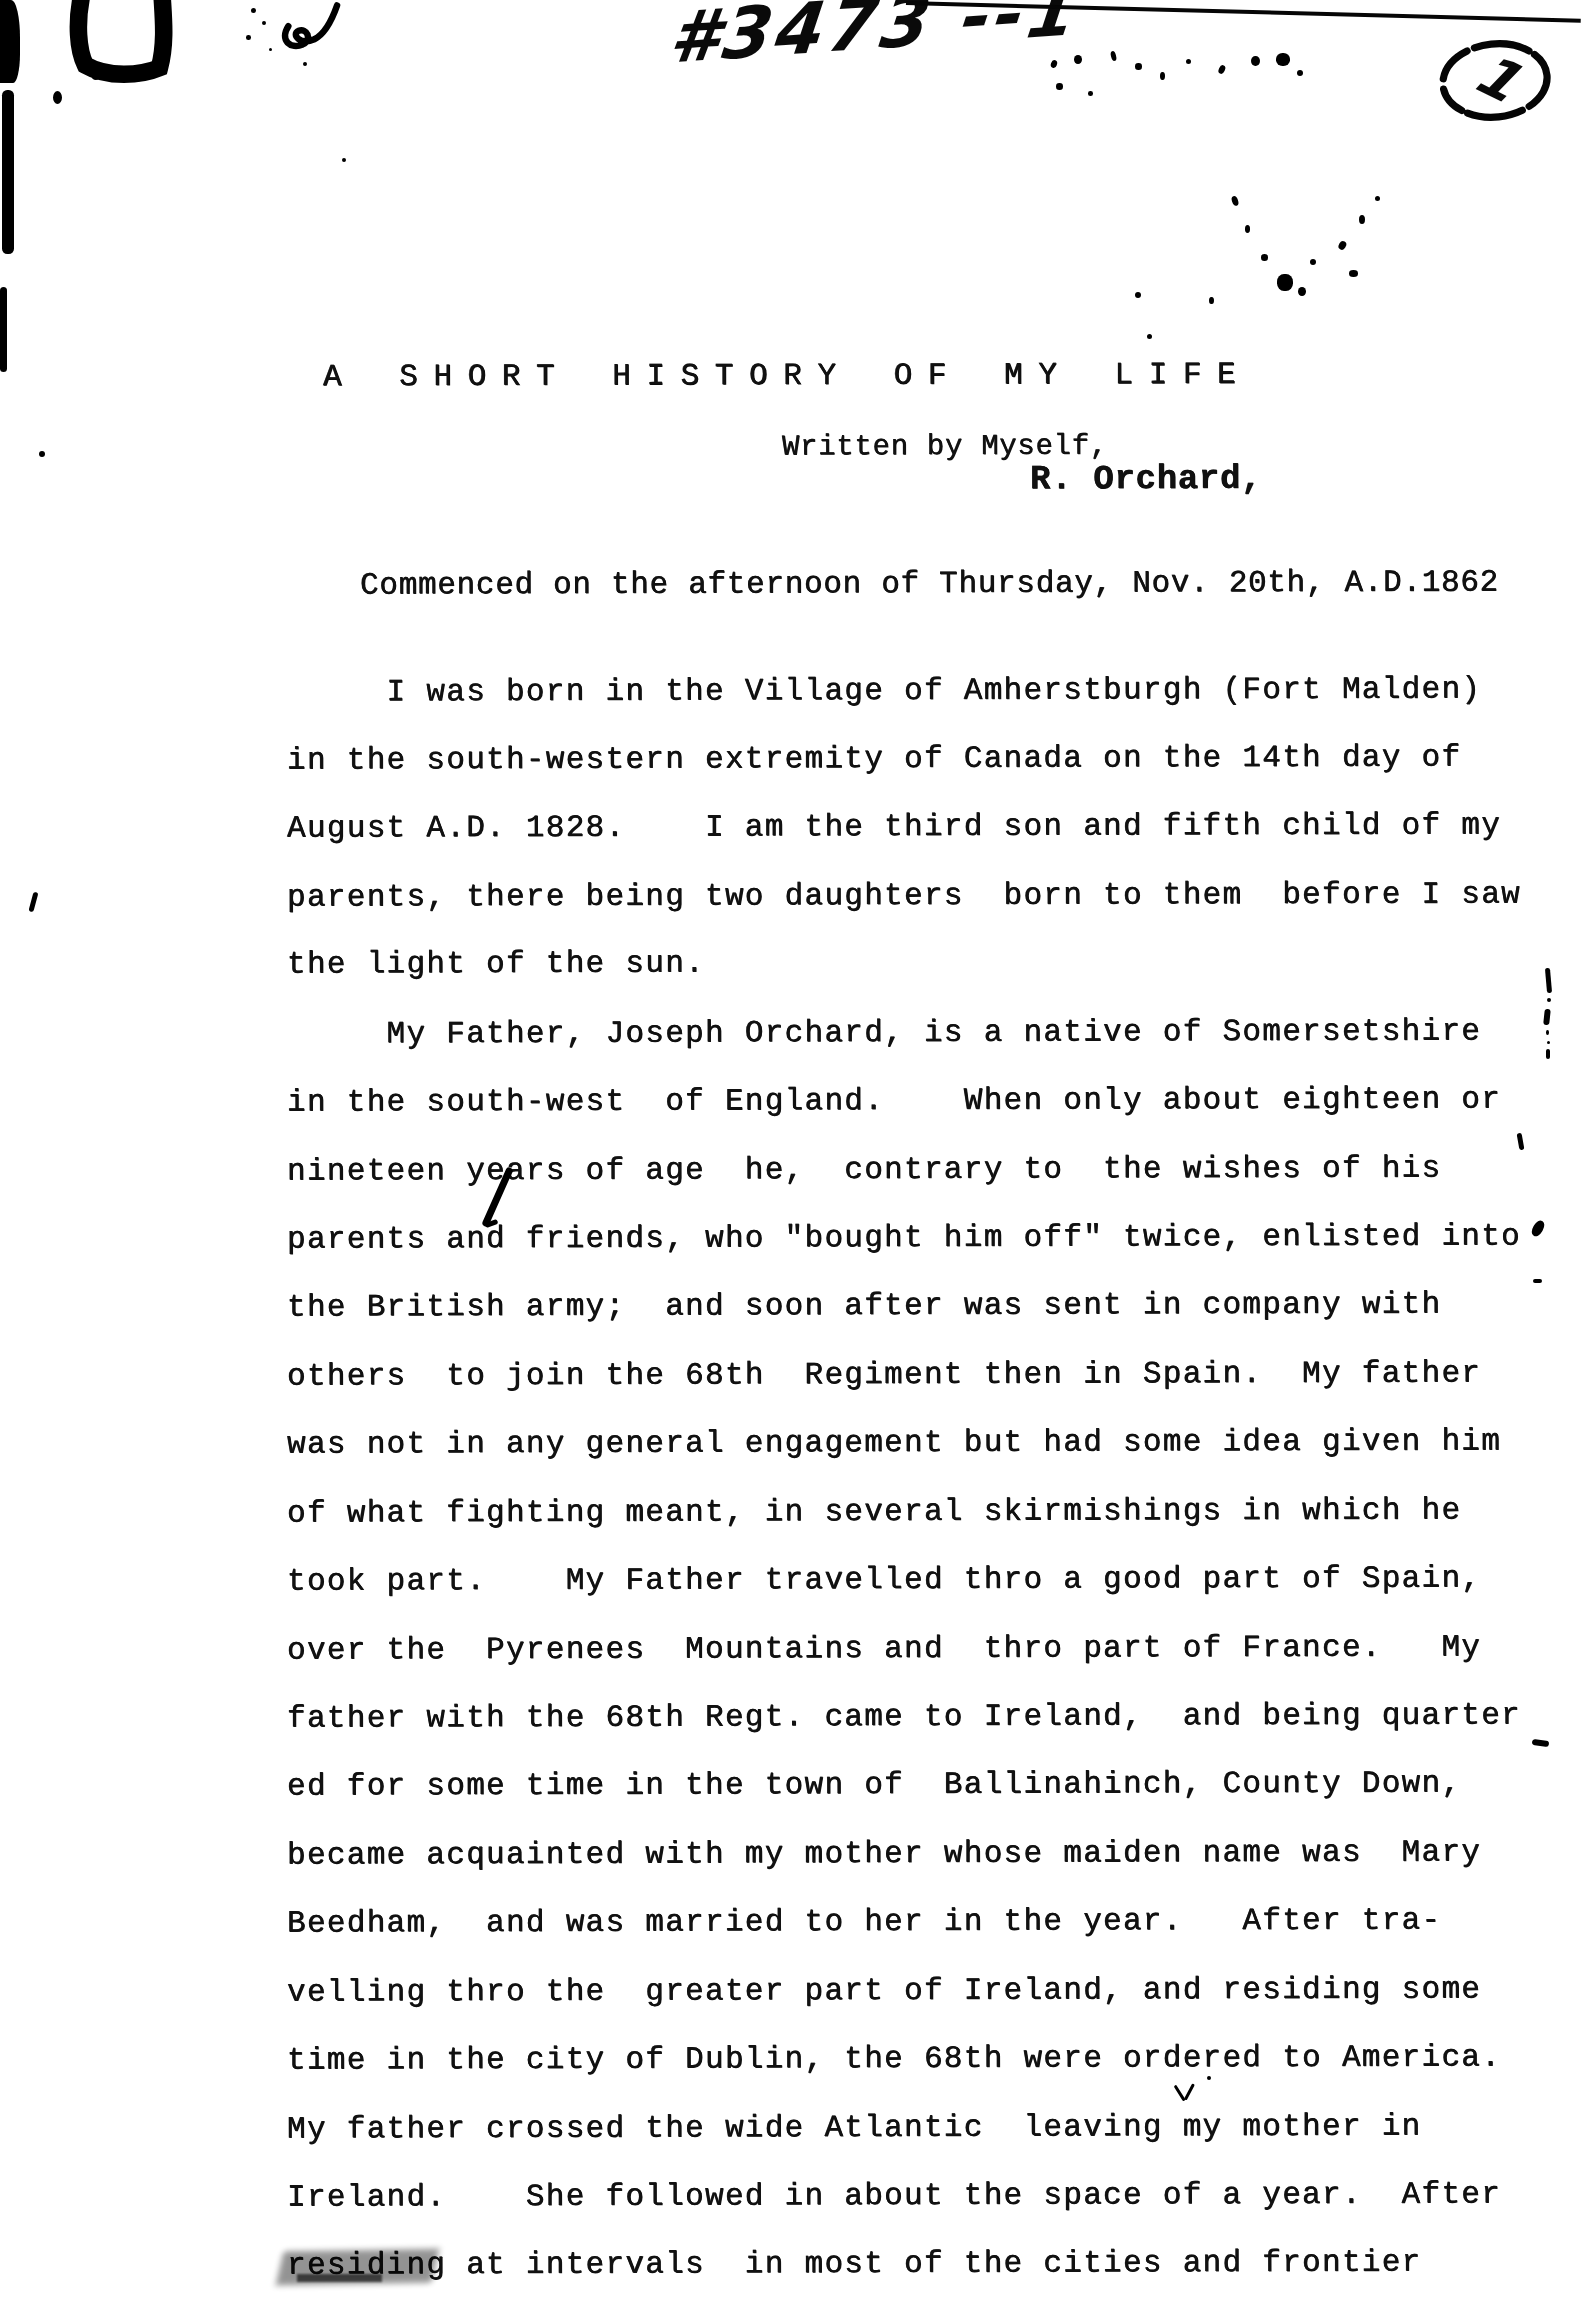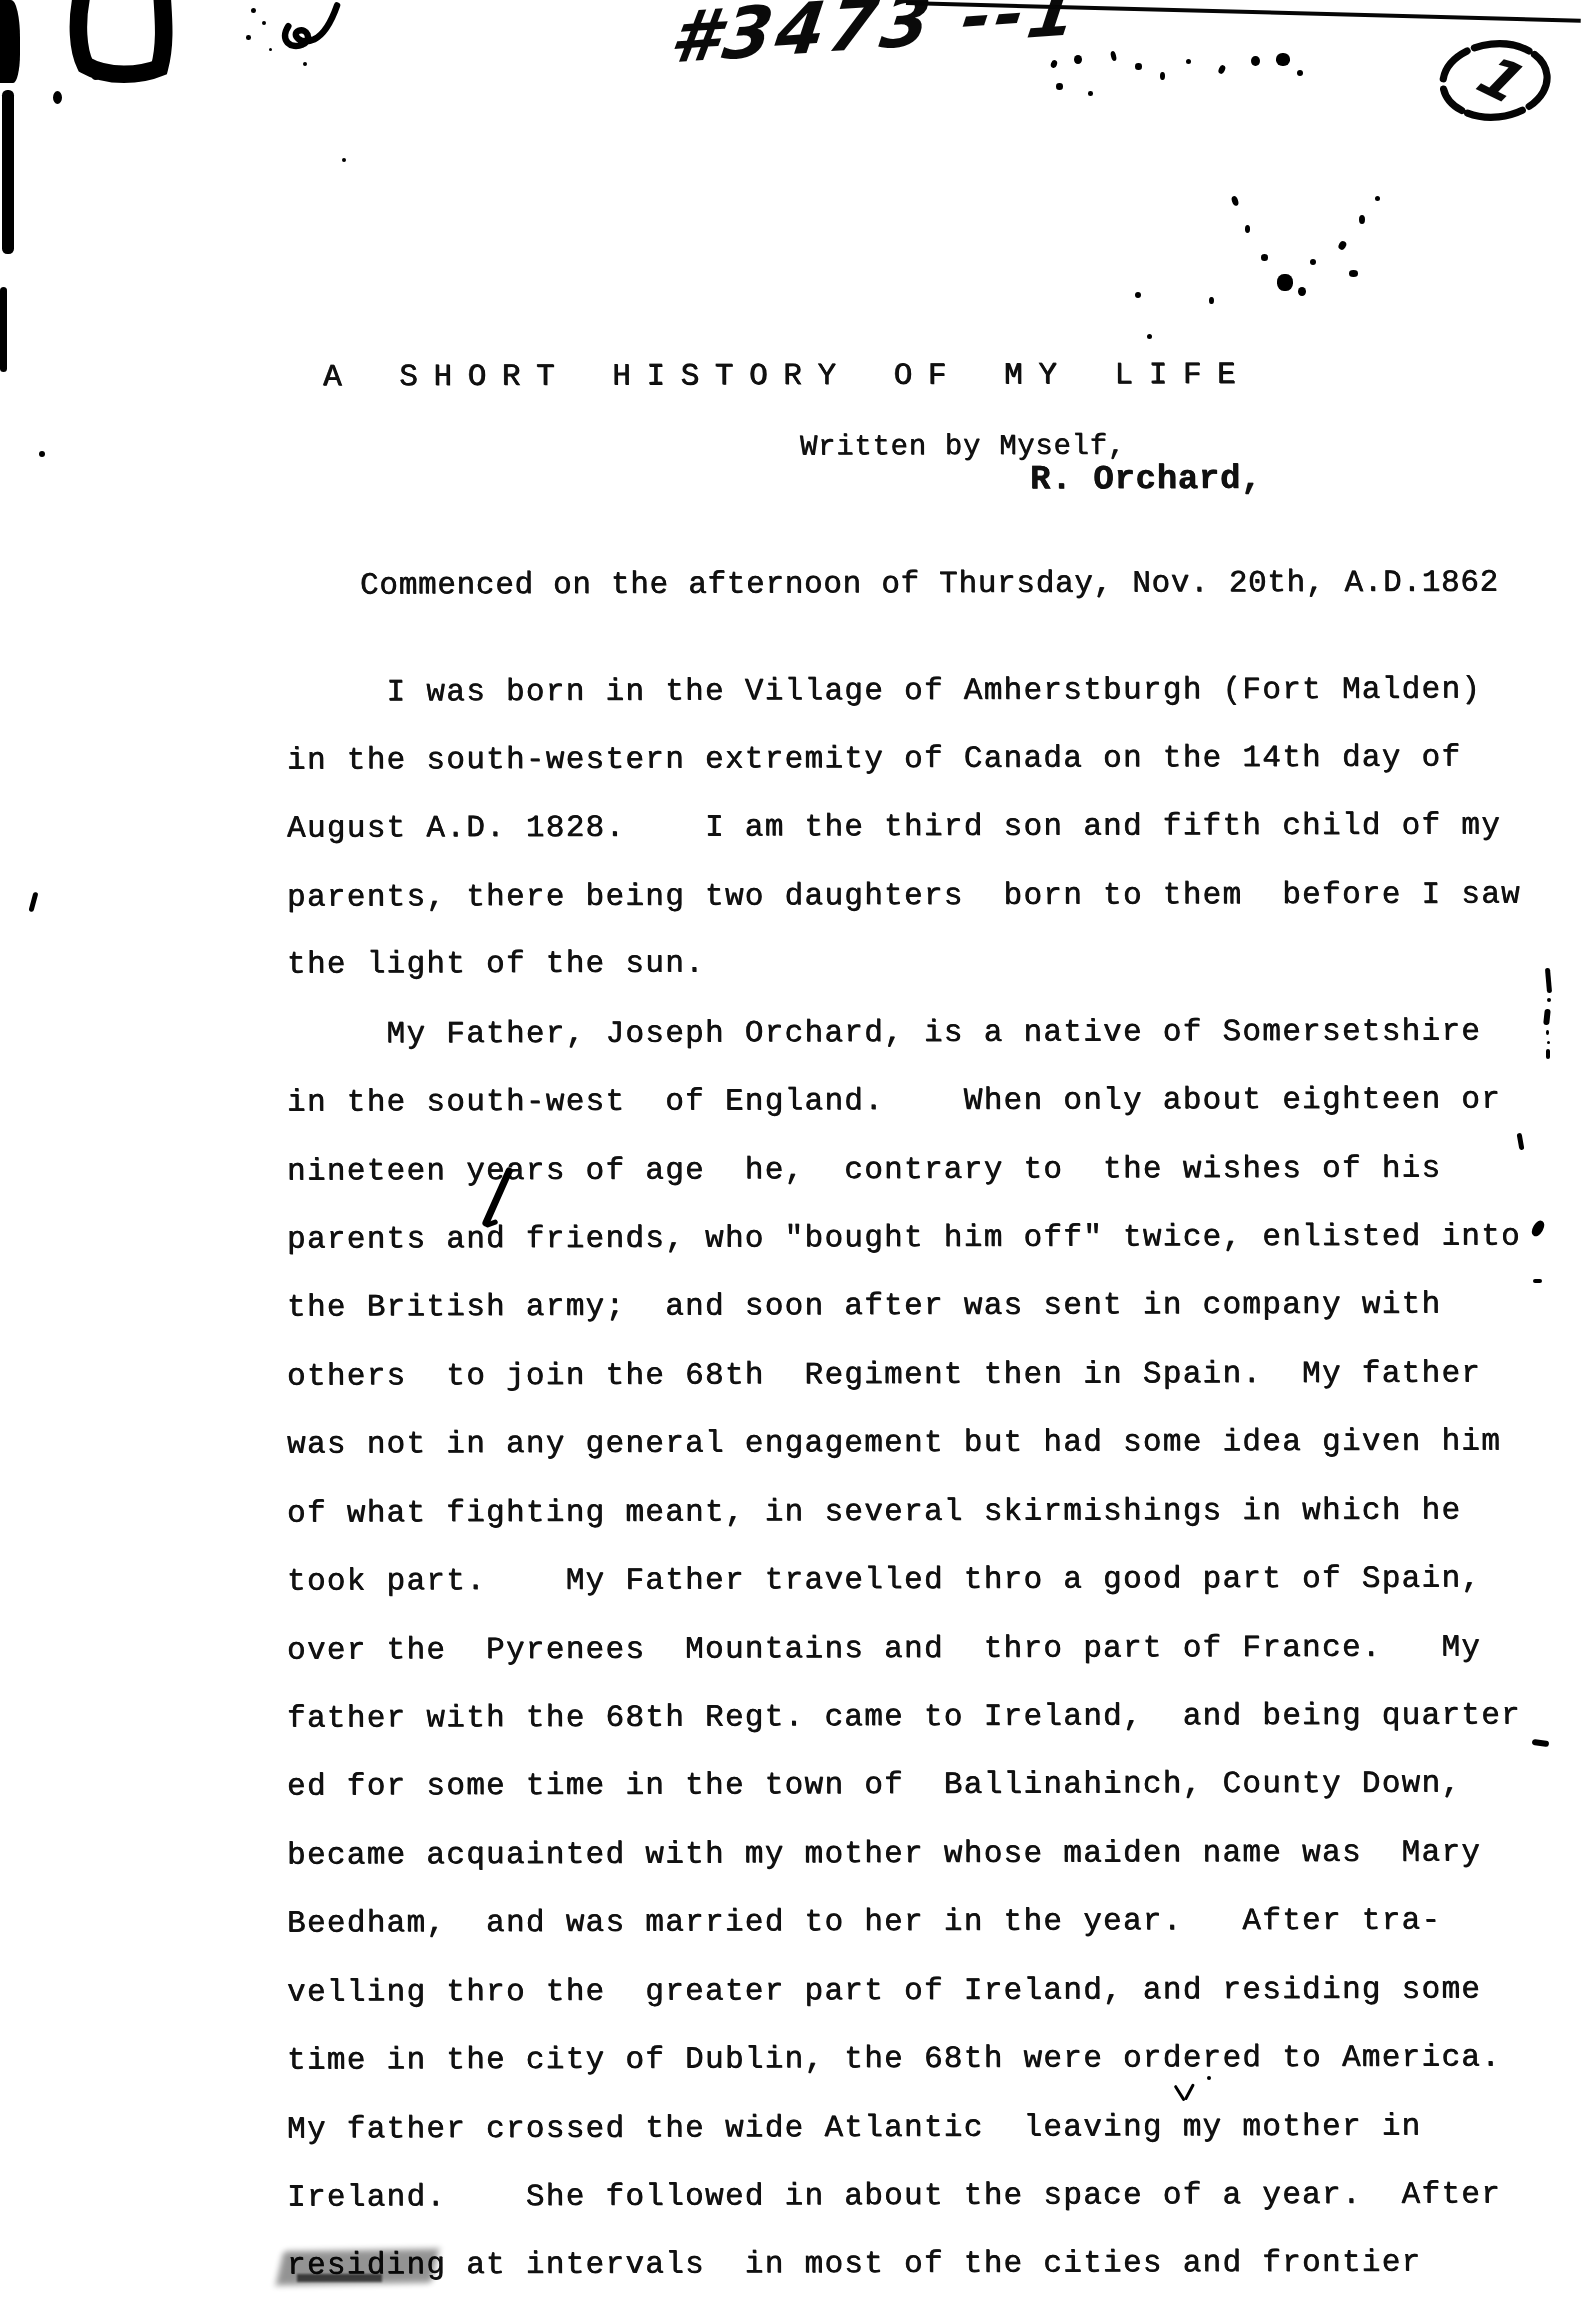--- a/index.html
+++ b/index.html
@@ -128,21 +128,21 @@
   <div class="ink dot" style="left:1310px;top:259px;width:5.9px;height:5.9px;"></div>
   <div class="ink dot" style="left:1339px;top:241px;width:7.2px;height:8.5px;transform:rotate(30deg);"></div>
   <div class="ink dot" style="left:1359px;top:215px;width:5.9px;height:9px;"></div>
   <div class="ink dot" style="left:1375px;top:196px;width:5.2px;height:5.2px;"></div>
   <div class="ink dot" style="left:1349px;top:270px;width:8.5px;height:6.5px;"></div>
   <div class="ink dot" style="left:1209px;top:297px;width:4.6px;height:7.2px;"></div>
   <div class="ink dot" style="left:1147px;top:334px;width:5.2px;height:5.2px;"></div>
   <div class="ink dot" style="left:1135px;top:292px;width:5.9px;height:5.9px;"></div>
 
   <div class="tw title" style="left:323px;top:358px;">A SHORT HISTORY OF MY LIFE</div>
-  <div class="tw byline" style="left:800px;top:430px;">Written by Myself,</div>
+  <div class="tw byline" style="left:782px;top:430px;">Written by Myself,</div>
   <div class="tw author" style="left:1030px;top:460px;">R. Orchard,</div>
   <div class="tw dateline" style="left:360px;top:566px;">Commenced on the afternoon of Thursday, Nov. 20th, A.D.1862</div>
 
   <div class="tw" style="left:287px;top:673px;">     I was born in the Village of Amherstburgh (Fort Malden)</div>
   <div class="tw" style="left:287px;top:741px;">in the south-western extremity of Canada on the 14th day of</div>
   <div class="tw" style="left:287px;top:809px;">August A.D. 1828.    I am the third son and fifth child of my</div>
   <div class="tw" style="left:287px;top:878px;">parents, there being two daughters  born to them  before I saw</div>
   <div class="tw" style="left:287px;top:946px;">the light of the sun.</div>
   <div class="tw" style="left:287px;top:1015px;">     My Father, Joseph Orchard, is a native of Somersetshire</div>
   <div class="tw" style="left:287px;top:1083px;">in the south-west  of England.    When only about eighteen or</div>

